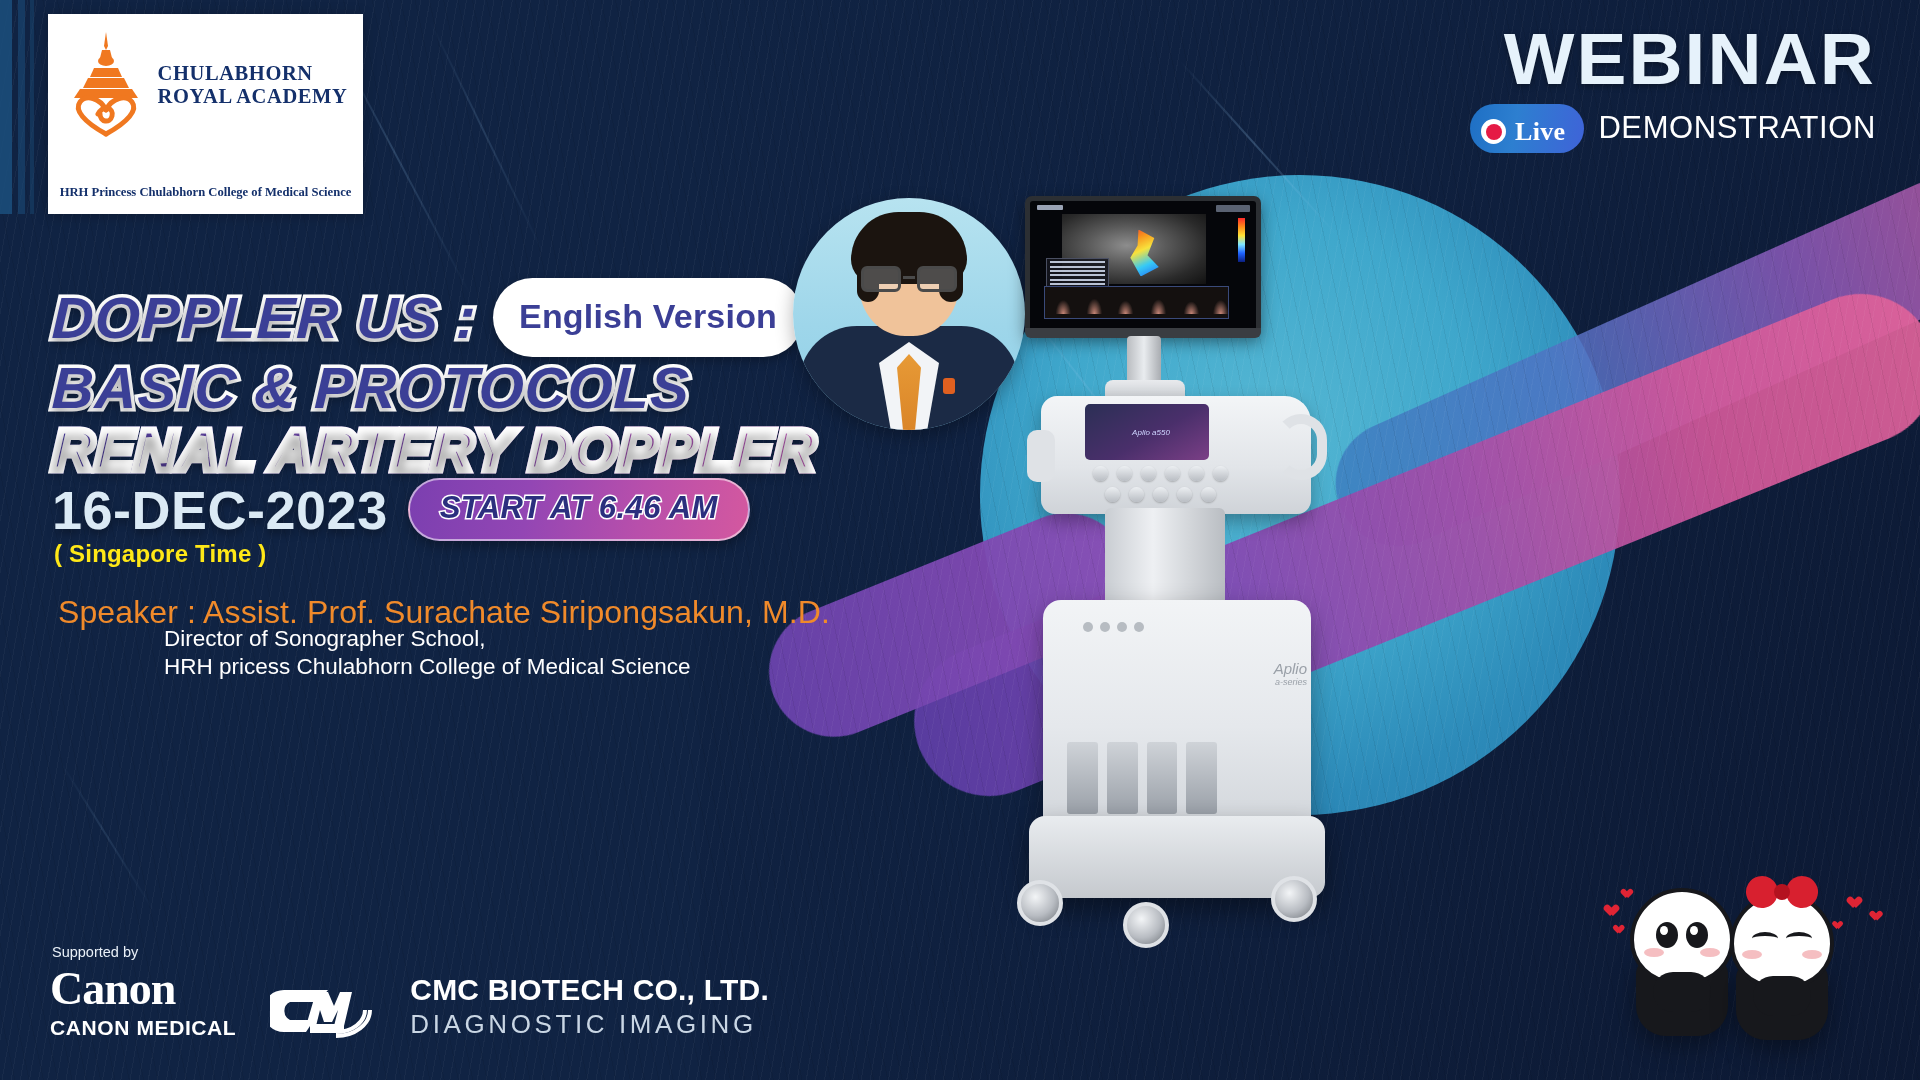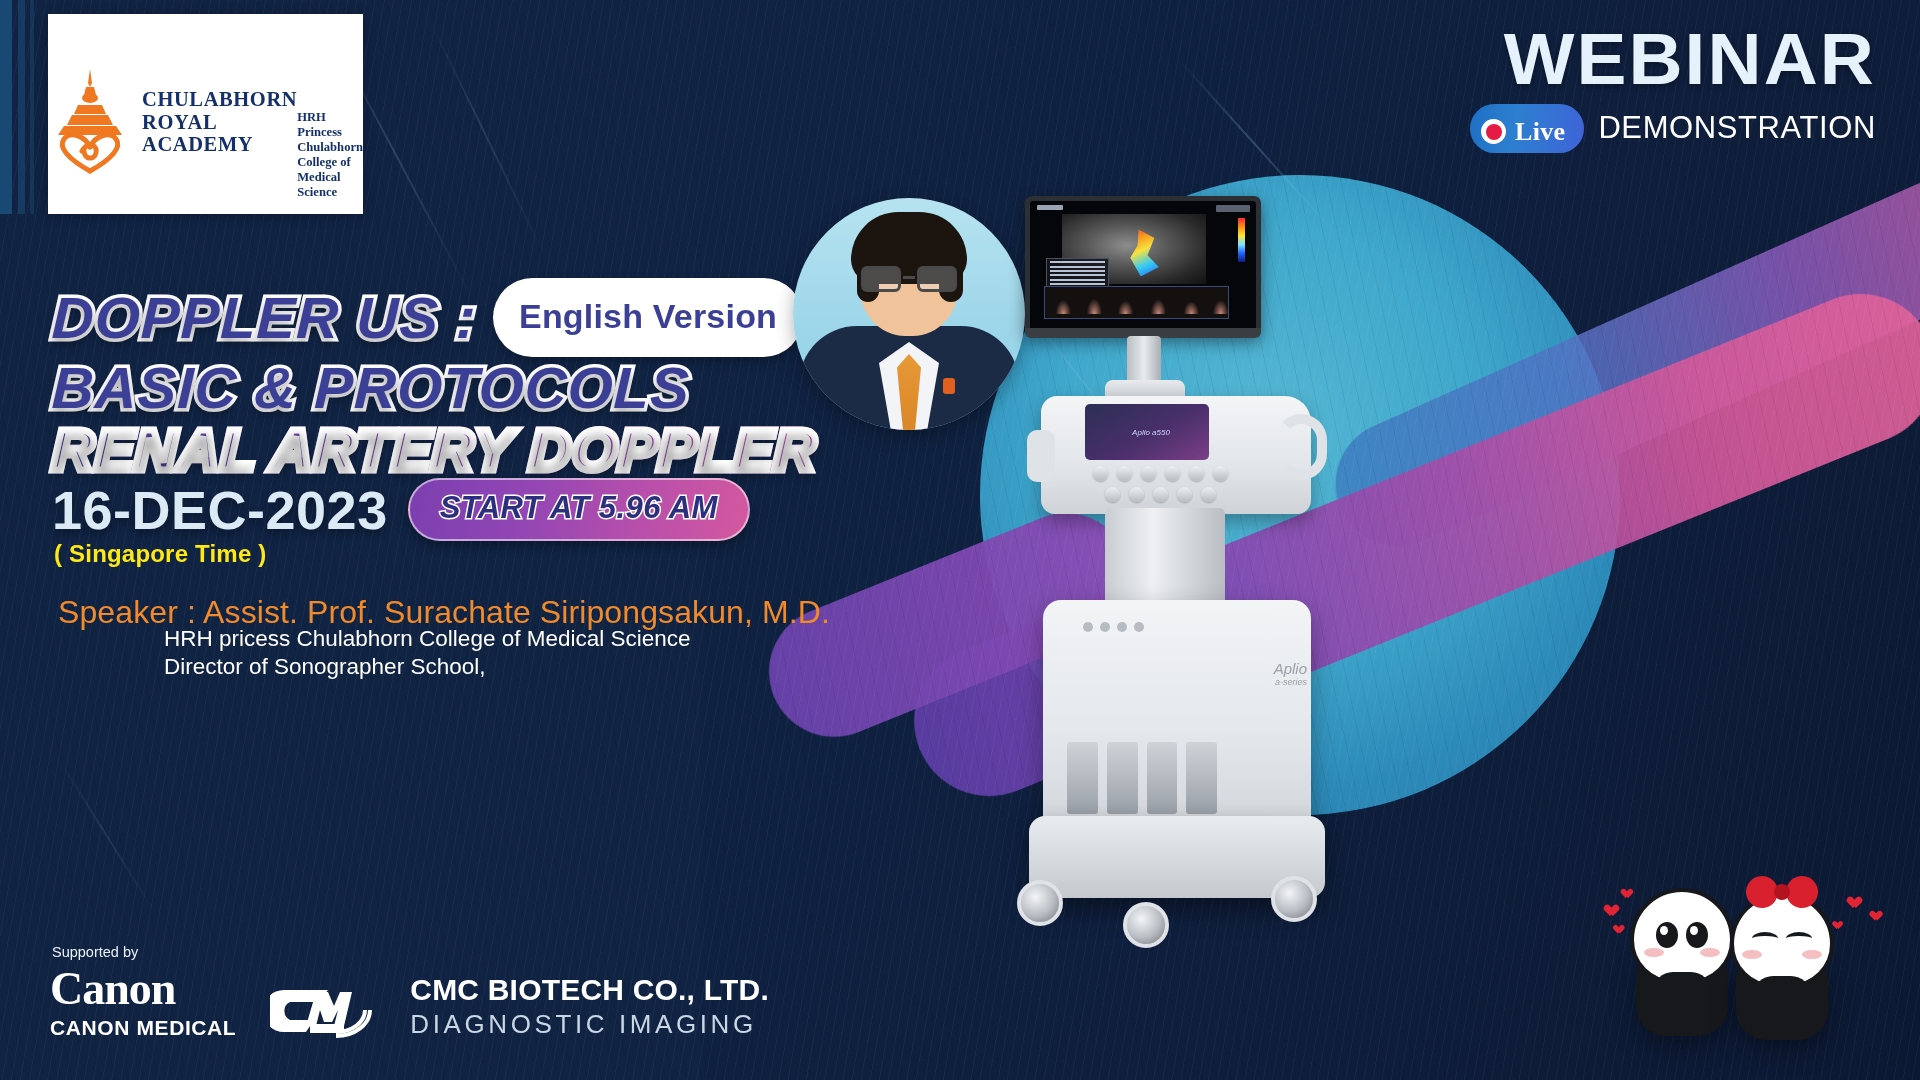--- a/index.html
+++ b/index.html
@@ -84,21 +84,21 @@
     left: 760px; top: 560px; width: 380px; height: 130px;
     transform: rotate(-22deg);
     background: linear-gradient(90deg, #6a43ad 0%, #8b4cb4 100%);
     opacity: .95;
   }
 
   
   #logo-card {
     position: absolute; left: 48px; top: 14px; width: 315px; height: 200px;
     background: #ffffff; box-shadow: 0 2px 12px rgba(0,0,0,.25);
-    display: flex; align-items: center; justify-content: center;
+    display: flex; flex-direction: column; align-items: center; justify-content: center;
   }
   #logo-top { display: flex; align-items: center; gap: 10px; margin-top: 16px; }
   #crest { width: 84px; height: 110px; position: relative; }
   #crest svg { width: 84px; height: 110px; display: block; }
   #logo-words { color: #14306b; font-family: "Liberation Serif", serif; font-weight: 700;
                 font-size: 20.5px; line-height: 1.12; letter-spacing: .6px; }
   #logo-sub {
     color: #14306b; font-family: "Liberation Serif", serif; font-weight: 700;
     font-size: 12.6px; letter-spacing: 0px; margin-top: auto; margin-bottom: 14px;
   }
@@ -399,29 +399,29 @@
       <span class="outlined">BASIC &amp; PROTOCOLS</span>
     </div>
     <div class="tline">
       <span class="outlined grad">RENAL ARTERY DOPPLER</span>
     </div>
   </div>
 
   <div id="date-row">
     <div id="date-text">16-DEC-2023</div>
     <div id="time-pill">
-      <div id="time-text">START AT 5.96 AM</div>
+      <div id="time-text">START AT 6.46 AM</div>
     </div>
   </div>
   <div id="tz-text">( Singapore Time )</div>
 
   <div id="speaker-line">Speaker : Assist. Prof. Surachate Siripongsakun, M.D.</div>
   <div id="speaker-sub">
+    <div>Director of Sonographer School,</div>
     <div>HRH pricess Chulabhorn College of Medical Science</div>
-    <div>Director of Sonographer School,</div>
   </div>
 
   <div id="portrait">
     <div class="suit"></div>
     <div class="shirt"></div>
     <div class="tie"></div>
     <div class="pin"></div>
     <div class="head"></div>
     <div class="hair"></div>
     <div class="glasses">

